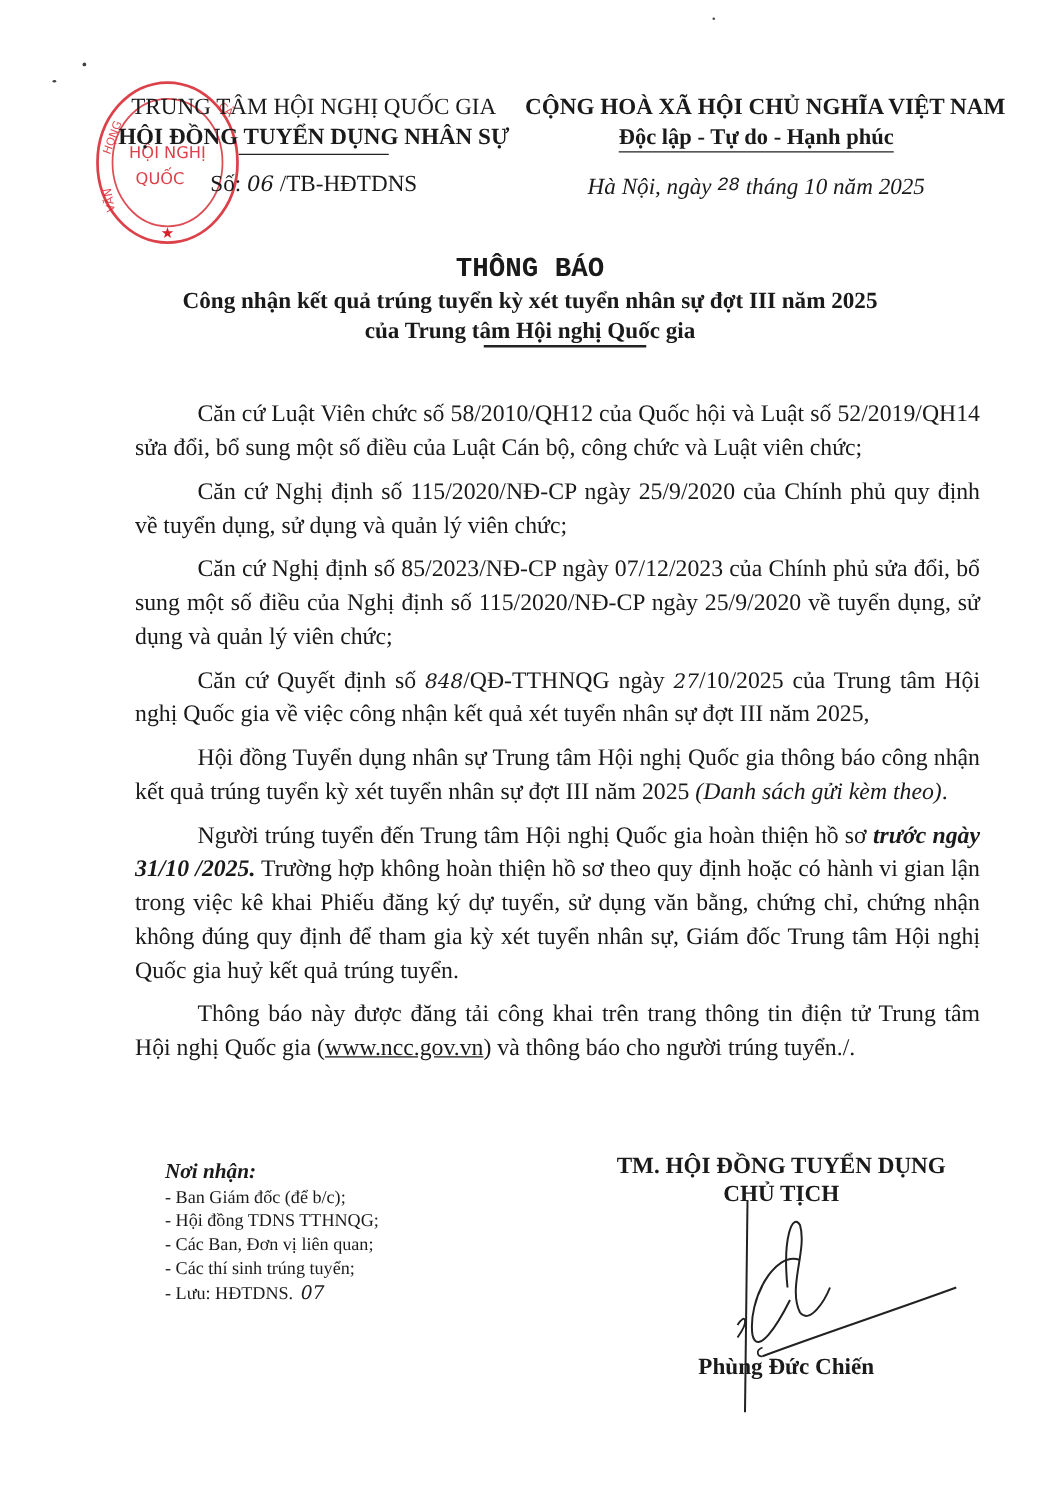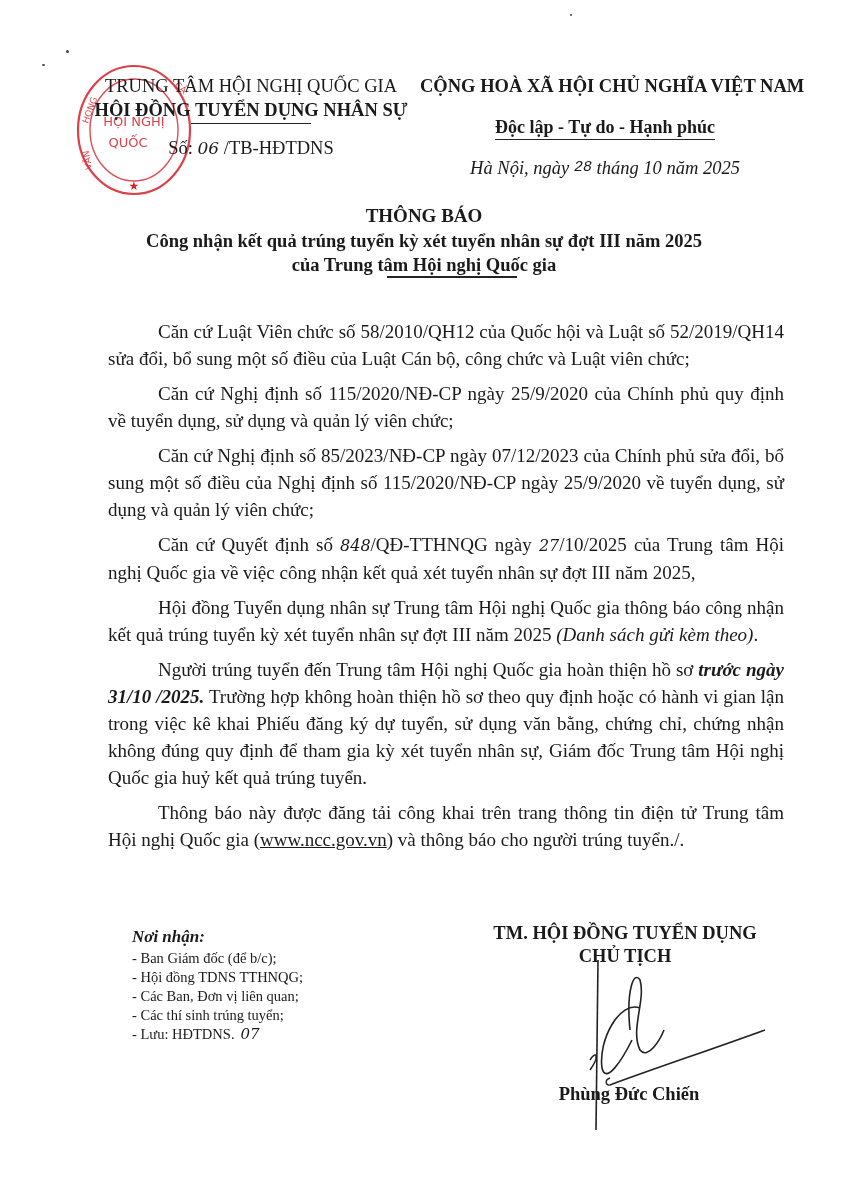--- a/index.html
+++ b/index.html
@@ -7,25 +7,25 @@
          font-family: "Liberation Serif", "DejaVu Serif", serif; color: #1a1a1a; }
   .abs { position: absolute; }
   .hdr-left { left: 86px; top: 74px; width: 330px; text-align: center; }
   .hdr-left .org { font-size: 18.5px; line-height: 24px; }
   .hdr-left .council { font-size: 18.5px; font-weight: bold; line-height: 24px; }
   .hdr-left .council-line { width: 120px; height: 1px; background: #222; margin: 1px auto 0; }
   .hdr-left .docno { font-size: 18.5px; margin-top: 14px; }
   .hdr-left .docno .hand { font-family: "DejaVu Serif", serif; font-style: italic; font-size: 17px; }
   .hdr-right { left: 420px; top: 74px; width: 370px; text-align: center; }
   .hdr-right .nation { font-size: 18.5px; font-weight: bold; line-height: 24px; white-space: nowrap; text-align: right; }
-  .hdr-right .motto { font-size: 18px; font-weight: bold; line-height: 22px; display: inline-block; border-bottom: 1.5px solid #222; padding-bottom: 1px; margin-top: 18px; }
+  .hdr-right .motto { font-size: 18px; font-weight: bold; line-height: 22px; display: inline-block; border-bottom: 1.5px solid #222; padding-bottom: 1px; }
   .hdr-right .date { font-size: 18.5px; font-style: italic; margin-top: 18px; }
   .hdr-right .date .hand { font-family: Liberation Mono, monospace; font-size: 15px; vertical-align: 3px; }
   .title-block { left: 0; width: 848px; top: 203px; text-align: center; }
-  .title-block .t1 { font-size: 19px; font-weight: bold; line-height: 26px; }
+  .title-block .t1 { font-size: 22px; font-weight: bold; line-height: 26px; font-family: Liberation Mono, monospace; }
   .title-block .t2 { font-size: 18.5px; font-weight: bold; line-height: 24px; }
   .title-block .t3 { font-size: 18.5px; font-weight: bold; line-height: 24px; display: inline-block; }
   .title-rule { left: 387px; top: 276px; width: 130px; height: 1.5px; background: #222; }
   .body { left: 108px; top: 318px; width: 676px; font-size: 19px; line-height: 27px; text-align: justify; }
   .body p { margin: 0 0 8px 0; text-indent: 50px; }
   .body .b-it { font-weight: bold; font-style: italic; }
   .body .it { font-style: italic; }
   .body .hand { font-family: "DejaVu Serif", serif; font-style: italic; font-size: 16px; }
   .body .link { text-decoration: underline; }
   .recip { left: 132px; top: 925px; width: 240px; }

